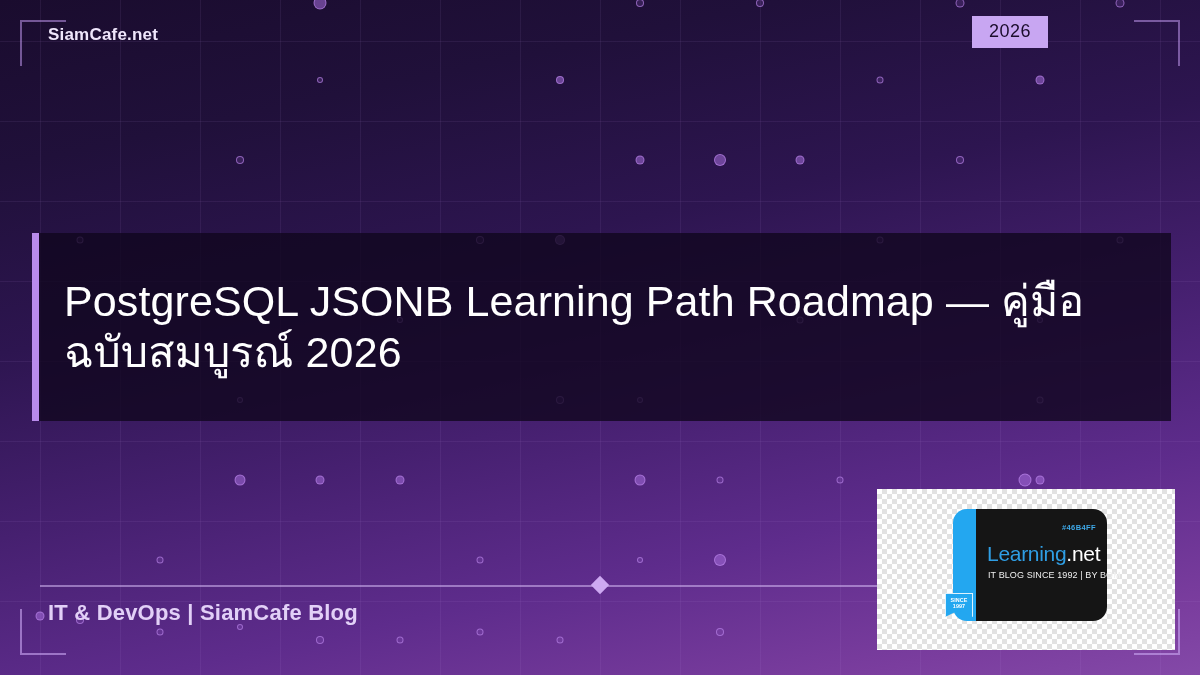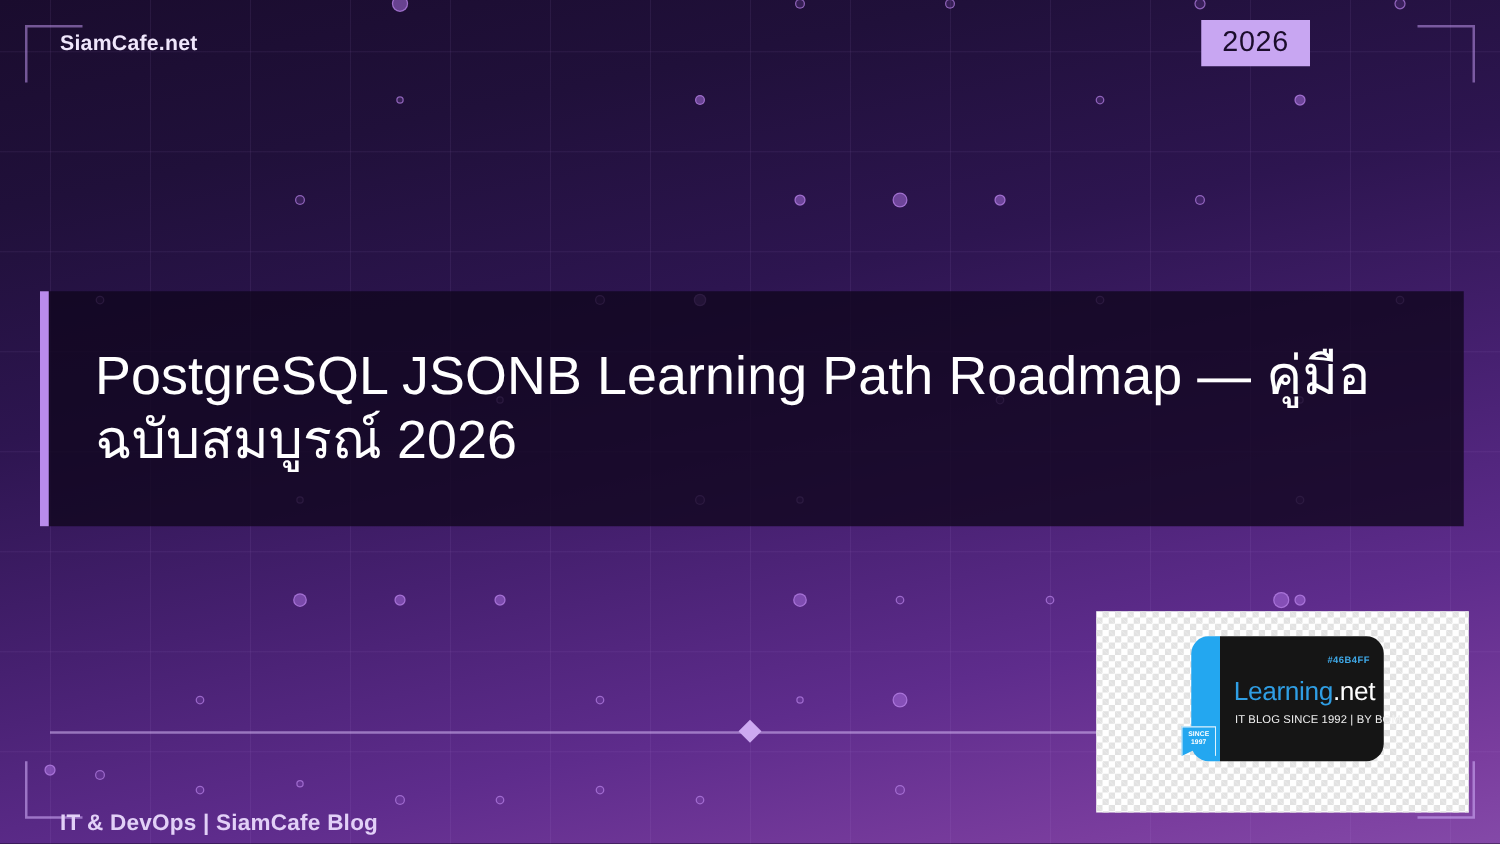--- a/index.html
+++ b/index.html
@@ -80,21 +80,21 @@
     color: #efe6fb;
     letter-spacing: 0.2px;
     white-space: nowrap;
   }
   .year-badge {
     position: absolute;
     right: 152px; top: 16px;
     padding: 6px 17px 8px 17px;
     background: #c8a6f2;
     color: #1b0d2c;
-    font-size: 23px;
+    font-size: 18px;
     font-weight: normal;
     letter-spacing: 0.5px;
     line-height: 1;
     text-align: right;
   }
 
   
   .title-panel {
     position: absolute;
     left: 32px; top: 233px;
@@ -103,21 +103,21 @@
     display: flex;
     align-items: center;
   }
   .accent-bar {
     position: absolute;
     left: 0; top: 0;
     width: 7px; height: 100%;
     background: #b98bec;
   }
   .title-text {
-    margin: 12px;
+    margin: 0;
     padding-left: 32px;
     font-size: 43px;
     font-weight: normal;
     line-height: 1.19;
     color: #ffffff;
     letter-spacing: 0.1px;
     max-width: 1090px;
   }
 
   
@@ -129,22 +129,22 @@
   }
   .footer-diamond {
     position: absolute;
     left: 600px; top: 585px;
     width: 13px; height: 13px;
     background: #cda9f2;
     transform: translate(-50%, -50%) rotate(45deg);
   }
   .footer-text {
     position: absolute;
-    left: 48px; top: 648px;
-    font-size: 18px;
+    left: 48px; top: 600px;
+    font-size: 22px;
     font-weight: bold;
     color: #e2d0f7;
     letter-spacing: 0.2px;
     white-space: nowrap;
   }
 
   
   .logo-card {
     position: absolute;
     left: 877px; top: 489px;
@@ -153,21 +153,21 @@
     background-image:
       linear-gradient(45deg, #e2e2e2 25%, transparent 25%, transparent 75%, #e2e2e2 75%),
       linear-gradient(45deg, #e2e2e2 25%, transparent 25%, transparent 75%, #e2e2e2 75%);
     background-size: 10px 10px;
     background-position: 0 0, 5px 5px;
     overflow: hidden;
   }
   .logo-inner {
     position: absolute;
     left: 45px; top: 20px;
-    width: 185px; height: 100px;
+    width: 185px; height: 112px;
     display: flex;
     padding-left: 31px;
   }
   .logo-ribbon {
     position: relative;
     width: 23px;
     background: #23a7f0;
     border-top-left-radius: 14px;
     border-bottom-left-radius: 14px;
     flex: 0 0 auto;

